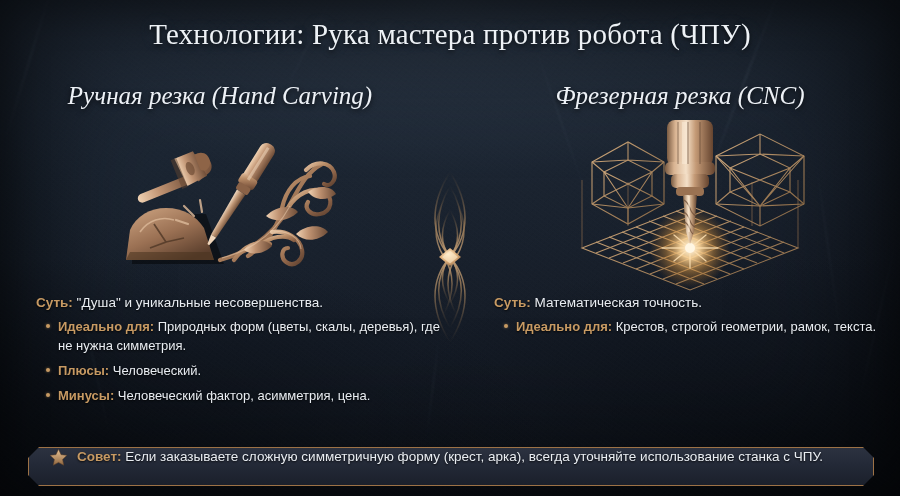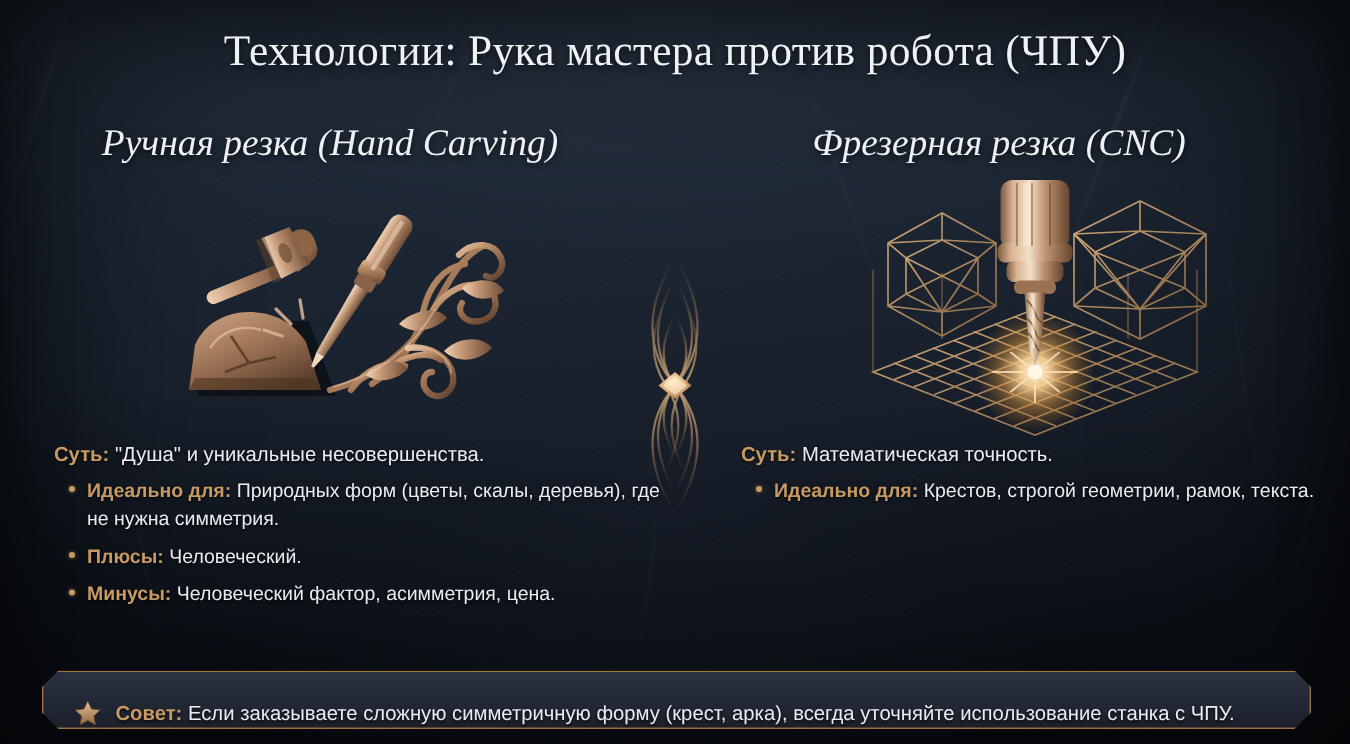--- a/index.html
+++ b/index.html
@@ -38,21 +38,21 @@
   }
   .sub{
     position:absolute;top:79px;
     font-family:"Liberation Serif","DejaVu Serif",serif;
     font-size:25px;line-height:34px;color:#edf1f6;text-align:center;
     text-shadow:0 2px 5px rgba(0,0,0,.7);
     z-index:6;
     font-style:italic;
   }
   .sub.left{left:10px;width:420px;}
-  .sub.right{left:456px;width:420px;}
+  .sub.right{left:470px;width:420px;}
 
   
   .divider{position:absolute;left:420px;top:82px;width:60px;height:350px;z-index:5;}
 
   
   .art{position:absolute;top:120px;height:175px;z-index:4;}
   .art.left{left:110px;width:240px;}
   .art.right{left:570px;width:240px;}
 
   
@@ -71,21 +71,21 @@
     text-shadow:0 1px 2px rgba(0,0,0,.8);
   }
   ul.pts li::before{
     content:"";position:absolute;left:1px;top:7px;width:4px;height:4px;border-radius:50%;
     background:#c79a63;box-shadow:0 0 3px rgba(199,154,99,.6);
   }
 
   
   .tip{
     position:absolute;left:28px;top:447px;width:844px;height:37px;z-index:7;
-    display:flex;align-items:flex-end;
+    display:flex;align-items:flex-start;
     background:linear-gradient(180deg,#2c3240 0%,#232937 45%,#1b202b 100%);
     border:1px solid #9d7246;
     -webkit-clip-path:polygon(11px 0,calc(100% - 11px) 0,100% 11px,100% calc(100% - 11px),calc(100% - 11px) 100%,11px 100%,0 calc(100% - 11px),0 11px);
     clip-path:polygon(11px 0,calc(100% - 11px) 0,100% 11px,100% calc(100% - 11px),calc(100% - 11px) 100%,11px 100%,0 calc(100% - 11px),0 11px);
     box-shadow:0 3px 10px rgba(0,0,0,.55);
   }
   .tip-star{flex:0 0 auto;margin:0 9px 0 20px;line-height:0;}
   .tip-text{
     font-size:13.5px;line-height:18px;color:#e9edf2;white-space:nowrap;
     text-shadow:0 1px 2px rgba(0,0,0,.8);

